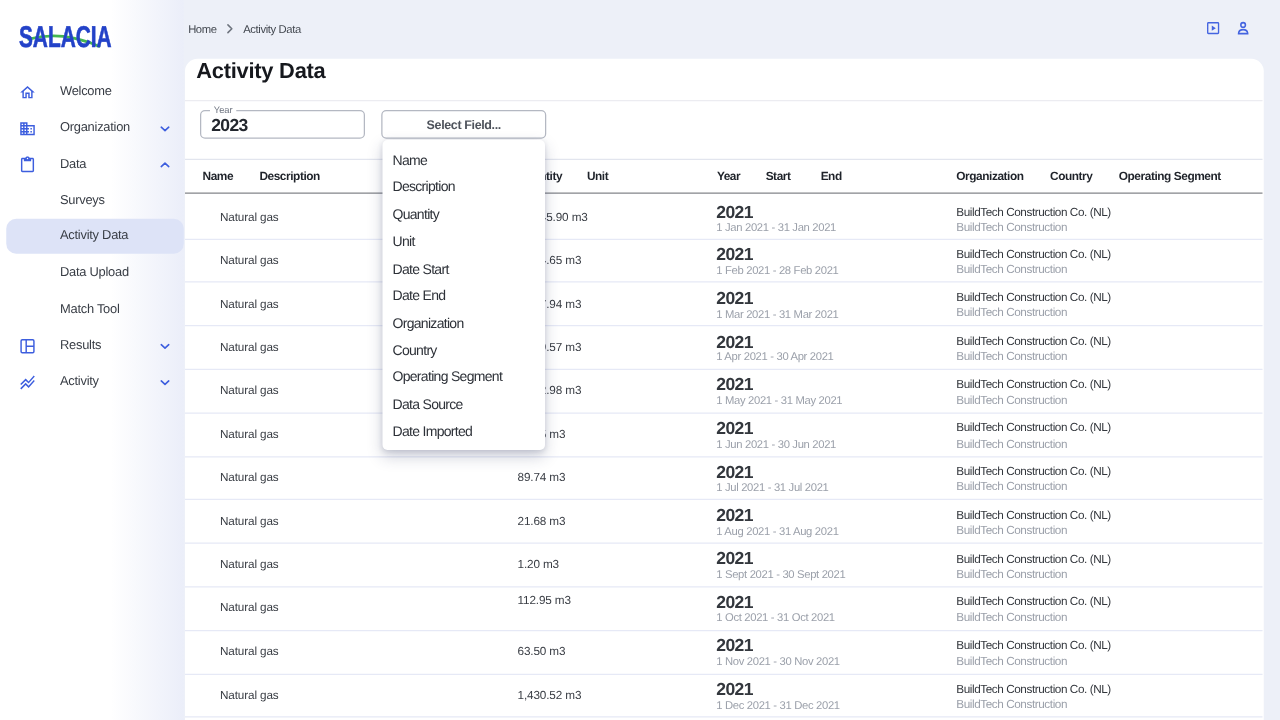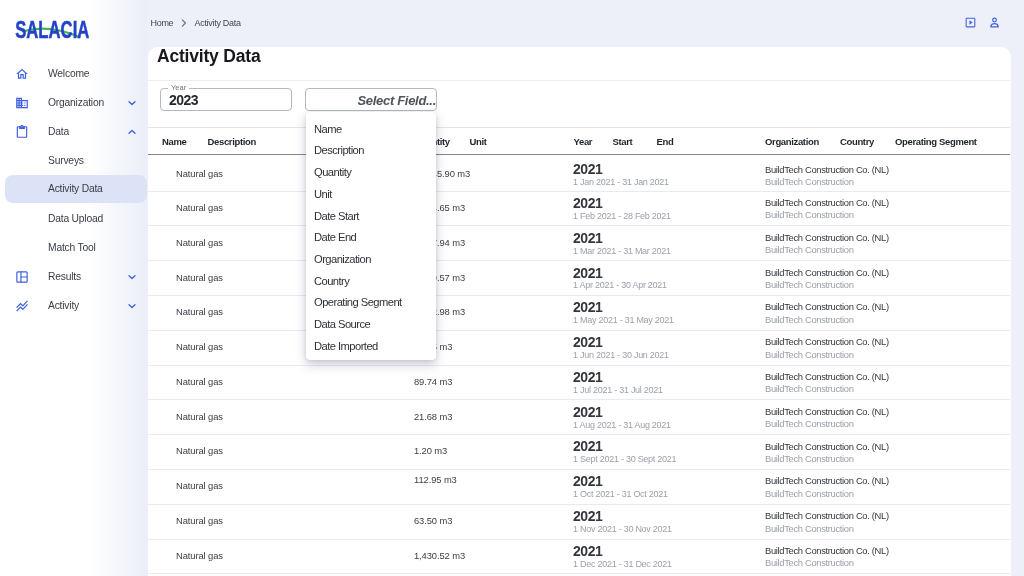--- a/index.html
+++ b/index.html
@@ -24,21 +24,21 @@
 
 
 #h1 { position:absolute; left:157px; top:47px; font-size:17.5px; font-weight:bold; letter-spacing:-0.2px; color:#16181d; line-height:18px; }
 .divider { position:absolute; left:148px; width:862px; height:1px; background:#ececf1; }
 
 
 #yf { position:absolute; left:160px; top:87.5px; width:132px; height:23.5px; border:1px solid #b4b8c2; border-radius:4px; background:#fff; }
 #ylab { position:absolute; left:7px; top:-4.5px; background:#fff; padding:0 3px; font-size:7.5px; color:#6e7480; line-height:8px; letter-spacing:0; }
 #yval { position:absolute; left:8px; top:5px; font-size:14px; font-weight:bold; letter-spacing:-0.5px; color:#23272e; line-height:12px; }
 #sf { position:absolute; left:305px; top:87.5px; width:132px; height:23.5px; border:1px solid #b4b8c2; border-radius:4px; background:#fff; }
-#sf span { position:absolute; left:0; right:0; top:6.5px; text-align:right; font-size:13px; color:#4e535c; letter-spacing:-0.3px; font-weight:bold; line-height:12px;font-style:italic; }
+#sf span { position:absolute; left:0; right:0; top:6.5px; text-align:center; font-size:10px; color:#4e535c; letter-spacing:-0.3px; font-weight:bold; line-height:12px; }
 
 
 .th { position:absolute; top:135.5px; font-size:9.5px; font-weight:bold; letter-spacing:-0.35px; color:#1f232a; line-height:11px; white-space:nowrap; }
 #hdrline { position:absolute; left:148px; top:153.5px; width:862px; height:1px; background:#83858a; }
 .rl { position:absolute; left:148px; width:862px; height:1px; background:#e6e9f6; }
 .c1 { position:absolute; left:160px; font-size:9.4px; letter-spacing:-0.1px; color:#393d44; line-height:12px; white-space:nowrap;padding-left:16px; }
 .cq { position:absolute; left:414px; font-size:9.4px; letter-spacing:-0.1px; color:#393d44; line-height:12px; white-space:nowrap; }
 .cy { position:absolute; left:573px; font-size:14px; font-weight:bold; letter-spacing:-0.45px; color:#33373d; line-height:12px; }
 .cd { position:absolute; left:573px; font-size:9px; letter-spacing:-0.26px; color:#9ba0aa; line-height:12px; white-space:nowrap; }
 .co { position:absolute; left:765px; font-size:9.4px; letter-spacing:-0.33px; color:#33373d; line-height:12px; white-space:nowrap; }

